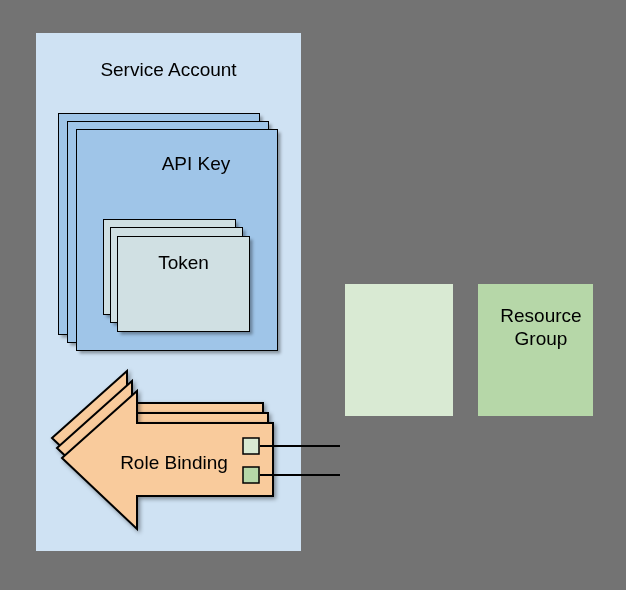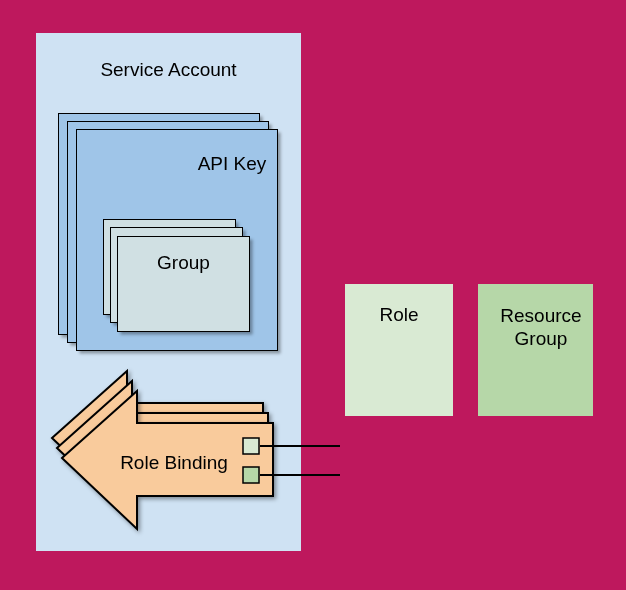--- a/index.html
+++ b/index.html
@@ -1,18 +1,18 @@
 <!DOCTYPE html>
 <html><head>
 <meta charset="utf-8">
 <style>
   html,body{margin:0;padding:0;background:#000;}
   #stage{
     position:relative;width:626px;height:590px;overflow:hidden;
-    background:#be185d;
+    background:#737373;
     font-family:"Liberation Sans",sans-serif;
     color:#000;
   }
   .abs{position:absolute;}
   .label{
     position:absolute;
     font-size:19px;line-height:21px;color:#000;
     text-align:center;white-space:nowrap;
   }
   .label.wrap{white-space:normal;text-align:left;line-height:23px;}
@@ -31,37 +31,36 @@
 <body>
 
 <div id="stage">
 
   <div class="plain-box" style="left: 36px; top: 33px; width: 265px; height: 518px; background: rgb(207, 226, 243);"></div>
   <div class="label" style="left:36px;top:59px;width:265px;">Service Account</div>
 
   <div class="layer" style="left: 58px; top: 113px; width: 202px; height: 222px; background: rgb(159, 197, 232);"></div>
   <div class="layer" style="left: 67px; top: 121px; width: 202px; height: 222px; background: rgb(159, 197, 232);"></div>
   <div class="layer" style="left: 76px; top: 129px; width: 202px; height: 222px; background: rgb(159, 197, 232);"></div>
-  <div class="label" style="left:76px;top:153px;width:240px;margin-left:36px;">API Key</div>
+  <div class="label" style="left:76px;top:153px;width:240px;">API Key</div>
 
   <div class="layer" style="left: 103px; top: 219px; width: 133px; height: 96px; background: rgb(208, 224, 227);"></div>
   <div class="layer" style="left: 110px; top: 227px; width: 133px; height: 96px; background: rgb(208, 224, 227);"></div>
   <div class="layer" style="left: 117px; top: 236px; width: 133px; height: 96px; background: rgb(208, 224, 227);"></div>
-  <div class="label" style="left:117px;top:252px;width:133px;">Group</div>
+  <div class="label" style="left:117px;top:252px;width:133px;">Token</div>
 
   <svg class="abs" style="left:0;top:0;" width="626" height="590" viewBox="0 0 626 590">
     <polygon class="arrow-shape shadowed" points="62,458 137,391 137,423 273,423 273,496 137,496 137,529" transform="translate(-10,-20)" fill="#f9cb9c"></polygon>
     <polygon class="arrow-shape shadowed" points="62,458 137,391 137,423 273,423 273,496 137,496 137,529" transform="translate(-5,-10)" fill="#f9cb9c"></polygon>
     <polygon class="arrow-shape shadowed" points="62,458 137,391 137,423 273,423 273,496 137,496 137,529" fill="#f9cb9c"></polygon>
     <line class="connector" x1="260" y1="446" x2="340" y2="446" stroke="#000000"></line>
     <line class="connector" x1="260" y1="475" x2="340" y2="475" stroke="#000000"></line>
     <rect class="swatch" x="243" y="438" width="16" height="16" fill="#d9ead3"></rect>
     <rect class="swatch" x="243" y="467" width="16" height="16" fill="#b6d7a8"></rect>
   </svg>
   <div class="label" style="left:84px;top:452px;width:180px;">Role Binding</div>
 
   <div class="plain-box" style="left: 345px; top: 284px; width: 108px; height: 132px; background: rgb(217, 234, 211);"></div>
-  <div class="label" style="left:345px;top:304px;width:108px;">Role</div>
 
   <div class="plain-box" style="left: 478px; top: 284px; width: 115px; height: 132px; background: rgb(182, 215, 168);"></div>
   <div class="label wrap" style="left:495px;top:304px;width:92px;text-align:center;">Resource Group</div>
 
 </div>
 
 </body></html>

